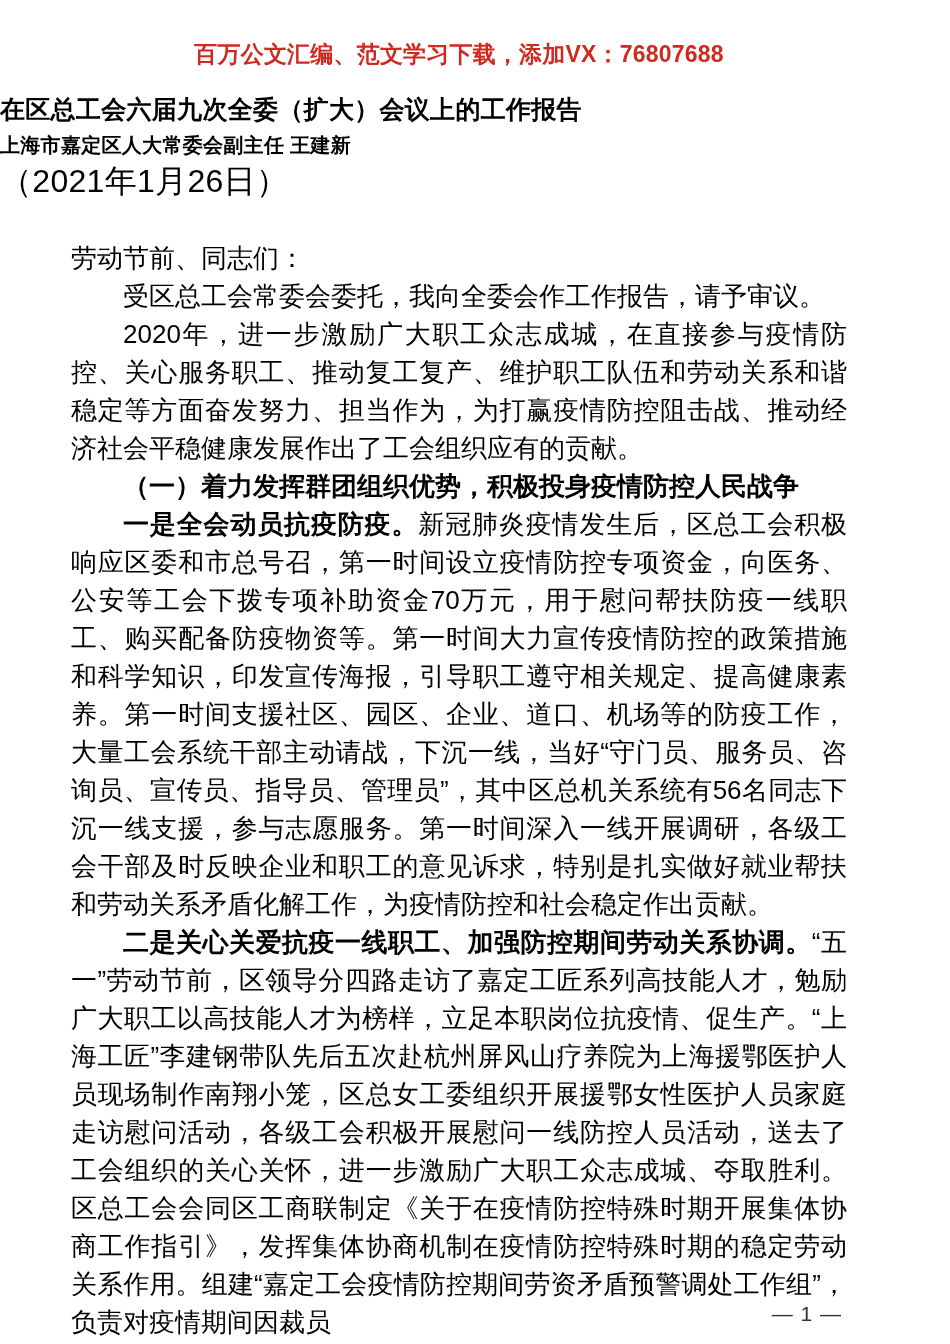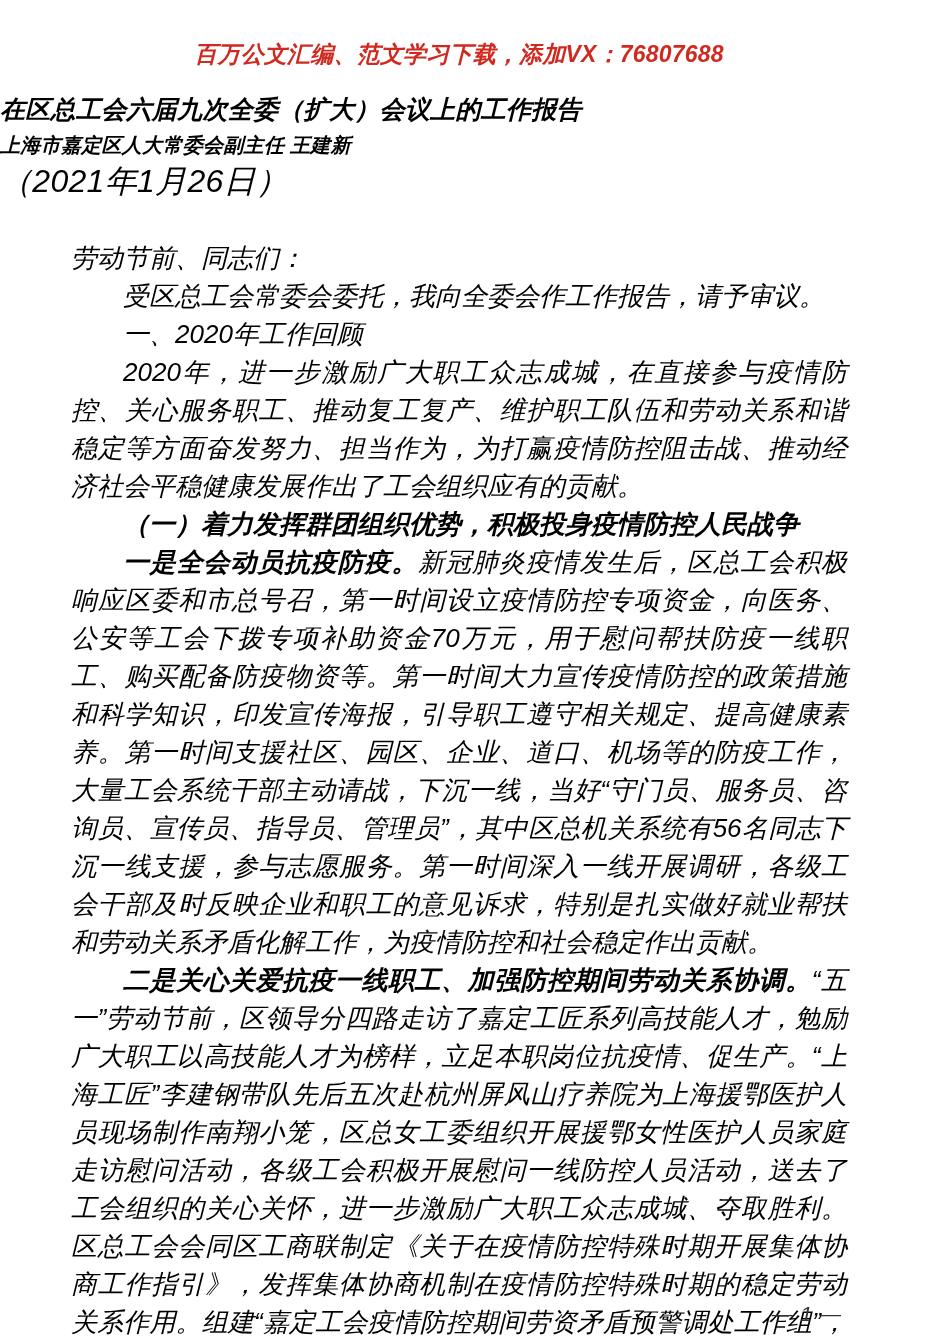--- a/index.html
+++ b/index.html
@@ -16,21 +16,20 @@
     overflow: hidden;
   }
 
   .page {
     width: 918px;
     height: 1344px;
     box-sizing: border-box;
     padding: 0;
     position: relative;
     background: #ffffff;
-    font-style: italic;
   }
 
   
   .promo-banner {
     text-align: center;
     color: #d02a20;
     font-size: 23px;
     font-weight: 700;
     letter-spacing: 0.2px;
     padding-top: 41px;
@@ -110,21 +109,20 @@
     <div class="doc-subtitle">上海市嘉定区人大常委会副主任  王建新</div>
     <div class="doc-date">（2021年1月26日）</div>
   </div>
 
   <div class="body-content">
 
     <p class="para noindent">劳动节前、同志们：</p>
 
     <p class="para indent">受区总工会常委会委托，我向全委会作工作报告，请予审议。</p>
 
-    <p class="para indent">一、2020年工作回顾</p>
 
     <p class="para indent">2020年，进一步激励广大职工众志成城，在直接参与疫情防控、关心服务职工、推动复工复产、维护职工队伍和劳动关系和谐稳定等方面奋发努力、担当作为，为打赢疫情防控阻击战、推动经济社会平稳健康发展作出了工会组织应有的贡献。</p>
 
     <p class="para indent heading-bold">（一）着力发挥群团组织优势，积极投身疫情防控人民战争</p>
 
     <p class="para indent"><span class="lead-bold">一是全会动员抗疫防疫。</span><span>新冠肺炎疫情发生后，区总工会积极响应区委和市总号召，第一时间设立疫情防控专项资金，向医务、公安等工会下拨专项补助资金70万元，用于慰问帮扶防疫一线职工、购买配备防疫物资等。第一时间大力宣传疫情防控的政策措施和科学知识，印发宣传海报，引导职工遵守相关规定、提高健康素养。第一时间支援社区、园区、企业、道口、机场等的防疫工作，大量工会系统干部主动请战，下沉一线，当好“守门员、服务员、咨询员、宣传员、指导员、管理员”，其中区总机关系统有56名同志下沉一线支援，参与志愿服务。第一时间深入一线开展调研，各级工会干部及时反映企业和职工的意见诉求，特别是扎实做好就业帮扶和劳动关系矛盾化解工作，为疫情防控和社会稳定作出贡献。</span></p>
 
     <p class="para indent"><span class="lead-bold">二是关心关爱抗疫一线职工、加强防控期间劳动关系协调。</span><span>“五一”劳动节前，区领导分四路走访了嘉定工匠系列高技能人才，勉励广大职工以高技能人才为榜样，立足本职岗位抗疫情、促生产。“上海工匠”李建钢带队先后五次赴杭州屏风山疗养院为上海援鄂医护人员现场制作南翔小笼，区总女工委组织开展援鄂女性医护人员家庭走访慰问活动，各级工会积极开展慰问一线防控人员活动，送去了工会组织的关心关怀，进一步激励广大职工众志成城、夺取胜利。区总工会会同区工商联制定《关于在疫情防控特殊时期开展集体协商工作指引》，发挥集体协商机制在疫情防控特殊时期的稳定劳动关系作用。组建“嘉定工会疫情防控期间劳资矛盾预警调处工作组”，负责对疫情期间因裁员</span></p>
 
   </div>

